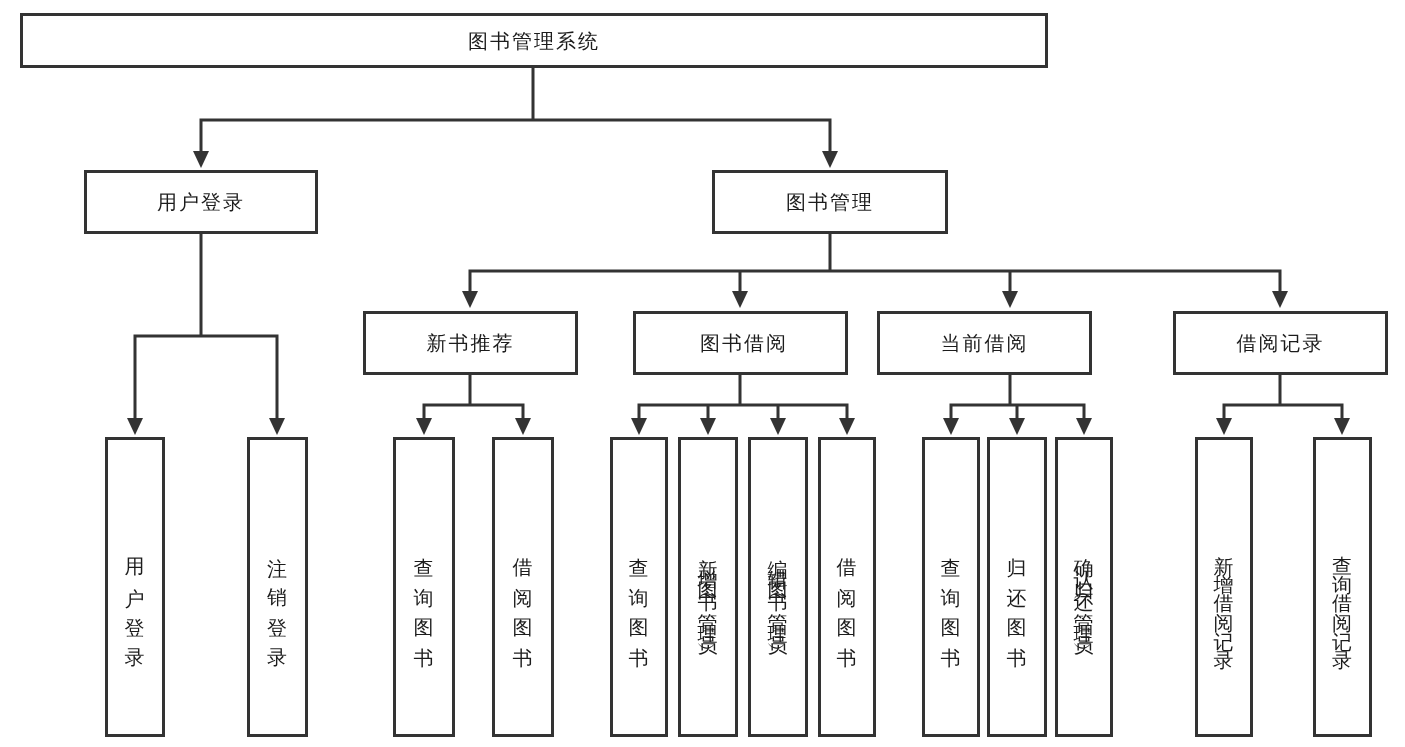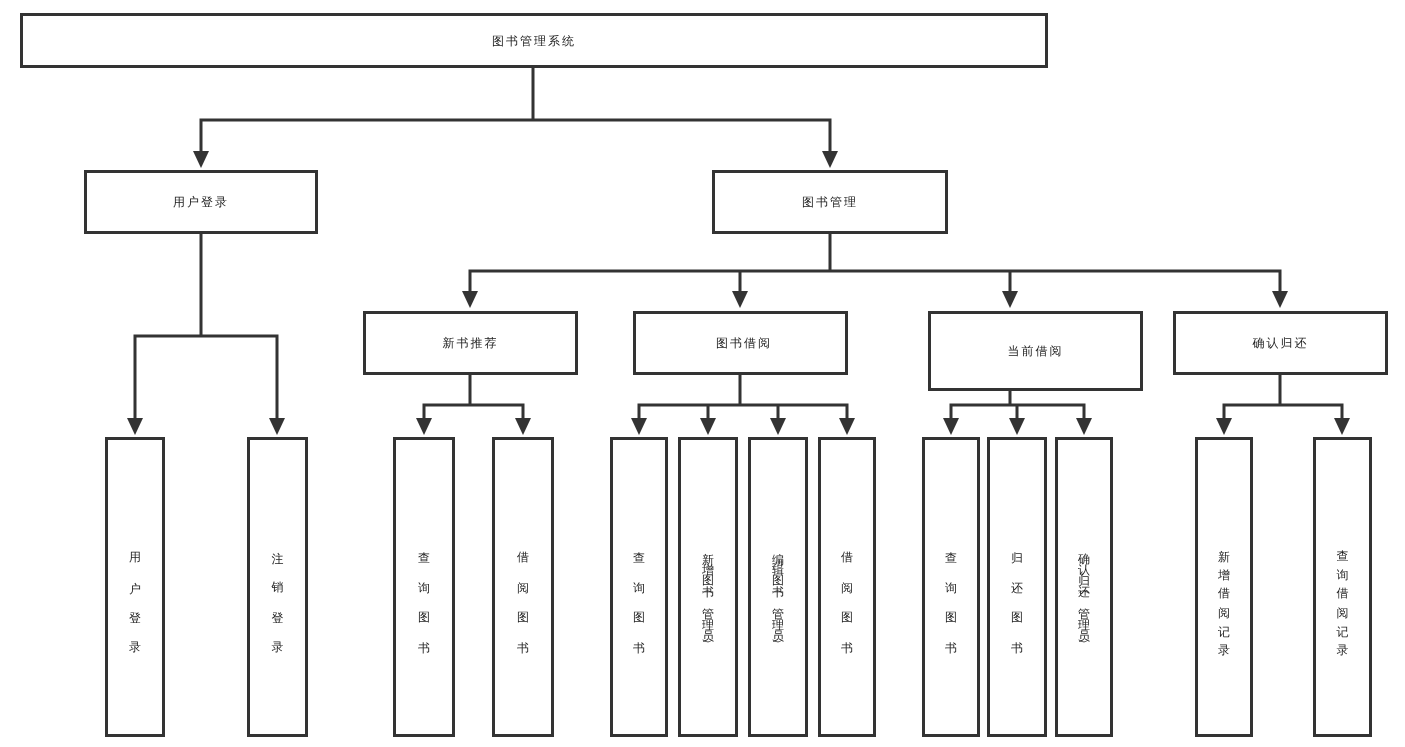--- a/index.html
+++ b/index.html
@@ -18,21 +18,21 @@
   }
   .node {
     position: absolute;
     box-sizing: border-box;
     background: var(--box-bg, #ffffff);
     border: 3px solid var(--line, #333333);
     color: var(--text, #1c1c1c);
     display: flex;
     align-items: center;
     justify-content: center;
-    font-size: 12px;
+    font-size: 20px;
     letter-spacing: 2px;
     text-align: center;
     line-height: 1;
   }
   .leaf {
     writing-mode: vertical-rl;
     text-orientation: mixed;
     letter-spacing: 0;
   }
   #watermark {
@@ -90,22 +90,22 @@
     </g>
   </svg>
 
   <div class="node" style="left:20px; top:13px; width:1028px; height:55px;">图书管理系统</div>
 
   <div class="node" style="left:84px; top:170px; width:234px; height:64px;">用户登录</div>
   <div class="node" style="left:363px; top:311px; width:215px; height:64px;">新书推荐</div>
 
   <div class="node" style="left:712px; top:170px; width:236px; height:64px;">图书管理</div>
   <div class="node" style="left:633px; top:311px; width:215px; height:64px;padding-left:7px;">图书借阅</div>
-  <div class="node" style="left:928px; top:311px; width:215px; height:80px;">当前借阅</div>
-  <div class="node" style="left:1173px; top:311px; width:215px; height:64px;">确认归还</div>
+  <div class="node" style="left:877px; top:311px; width:215px; height:64px;">当前借阅</div>
+  <div class="node" style="left:1173px; top:311px; width:215px; height:64px;">借阅记录</div>
 
   <div class="node leaf" style="left: 105px; top: 437px; width: 60px; height: 300px; letter-spacing: 30px; padding-top: 30px;">用户登录</div>
   <div class="node leaf" style="left: 247px; top: 437px; width: 61px; height: 300px; letter-spacing: 30px; padding-top: 30px;">注销登录</div>
 
   <div class="node leaf" style="left: 393px; top: 437px; width: 62px; height: 300px; letter-spacing: 30px; padding-top: 30px;">查询图书</div>
   <div class="node leaf" style="left: 492px; top: 437px; width: 62px; height: 300px; letter-spacing: 30px; padding-top: 30px;">借阅图书</div>
 
   <div class="node leaf" style="left: 610px; top: 437px; width: 58px; height: 300px; letter-spacing: 30px; padding-top: 30px;">查询图书</div>
   <div class="node leaf" style="left: 678px; top: 437px; width: 60px; height: 300px; letter-spacing: 11px; padding-top: 11px;">新增图书（管理员）</div>
   <div class="node leaf" style="left: 748px; top: 437px; width: 60px; height: 300px; letter-spacing: 11px; padding-top: 11px;">编辑图书（管理员）</div>

